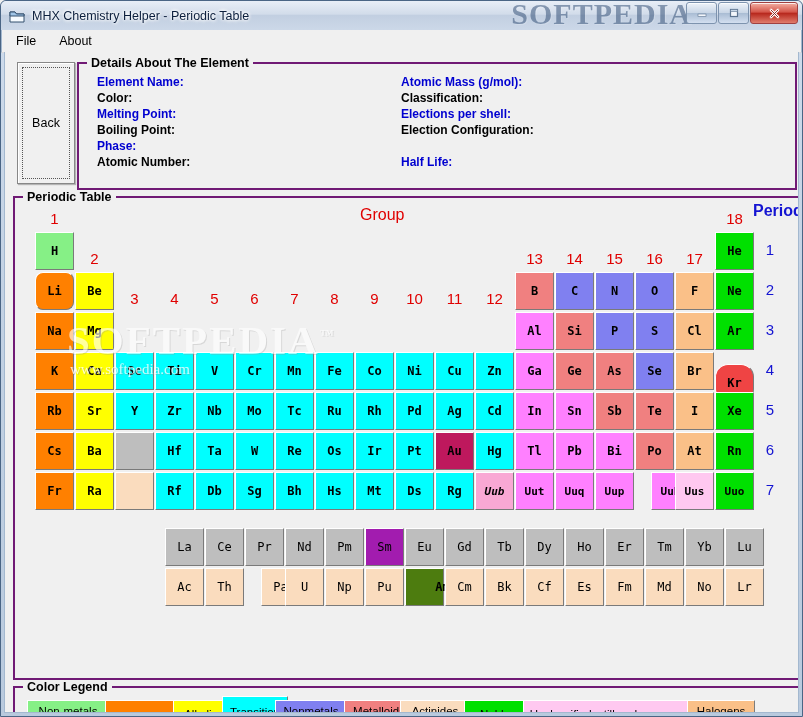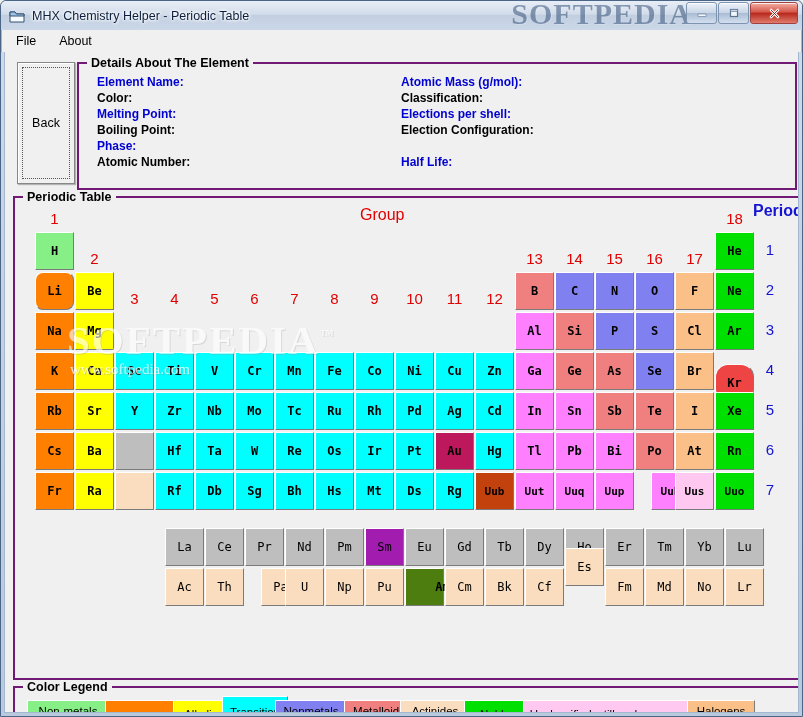--- a/index.html
+++ b/index.html
@@ -319,21 +319,21 @@
           <div class="cell" style="left: 60px; top: 274px; background: rgb(255, 255, 0);">Ra</div>
           <div class="cell" style="left: 100px; top: 274px; background: rgb(250, 220, 190);"></div>
           <div class="cell" style="left: 140px; top: 274px; background: rgb(0, 255, 255);">Rf</div>
           <div class="cell" style="left: 180px; top: 274px; background: rgb(0, 255, 255);">Db</div>
           <div class="cell" style="left: 220px; top: 274px; background: rgb(0, 255, 255);">Sg</div>
           <div class="cell" style="left: 260px; top: 274px; background: rgb(0, 255, 255);">Bh</div>
           <div class="cell" style="left: 300px; top: 274px; background: rgb(0, 255, 255);">Hs</div>
           <div class="cell" style="left: 340px; top: 274px; background: rgb(0, 255, 255);">Mt</div>
           <div class="cell" style="left: 380px; top: 274px; background: rgb(0, 255, 255);">Ds</div>
           <div class="cell" style="left: 420px; top: 274px; background: rgb(0, 255, 255);">Rg</div>
-          <div class="cell small" style="left: 460px; top: 274px; background: #c2410c;">Uub</div>
+          <div class="cell small" style="left: 460px; top: 274px; background: #f9a8d4; font-style: italic;">Uub</div>
           <div class="cell small" style="left: 500px; top: 274px; background: rgb(255, 128, 255);">Uut</div>
           <div class="cell small" style="left: 540px; top: 274px; background: rgb(255, 128, 255);">Uuq</div>
           <div class="cell small" style="left: 580px; top: 274px; background: rgb(255, 128, 255);">Uup</div>
           <div class="cell small" style="left: 636px; top: 274px; background: rgb(255, 128, 255);">Uuh</div>
           <div class="cell small" style="left: 660px; top: 274px; background: rgb(255, 200, 240);">Uus</div>
           <div class="cell small" style="left: 700px; top: 274px; background: rgb(0, 224, 0);">Uuo</div>
           <div class="cell" style="left: 150px; top: 330px; background: rgb(190, 190, 190); font-weight: normal;">La</div>
           <div class="cell" style="left: 190px; top: 330px; background: rgb(190, 190, 190); font-weight: normal;">Ce</div>
           <div class="cell" style="left: 230px; top: 330px; background: rgb(190, 190, 190); font-weight: normal;">Pr</div>
           <div class="cell" style="left: 270px; top: 330px; background: rgb(190, 190, 190); font-weight: normal;">Nd</div>
@@ -351,21 +351,21 @@
           <div class="cell" style="left: 150px; top: 370px; background: rgb(250, 220, 190); font-weight: normal;">Ac</div>
           <div class="cell" style="left: 190px; top: 370px; background: rgb(250, 220, 190); font-weight: normal;">Th</div>
           <div class="cell" style="left: 230px; top: 370px; background: rgb(250, 220, 190); font-weight: normal; margin-left: 16px;">Pa</div>
           <div class="cell" style="left: 270px; top: 370px; background: rgb(250, 220, 190); font-weight: normal;">U</div>
           <div class="cell" style="left: 310px; top: 370px; background: rgb(250, 220, 190); font-weight: normal;">Np</div>
           <div class="cell" style="left: 350px; top: 370px; background: rgb(250, 220, 190); font-weight: normal;">Pu</div>
           <div class="cell" style="left: 390px; top: 370px; background: #4d7c0f; font-weight: bold; padding-left: 36px;">Am</div>
           <div class="cell" style="left: 430px; top: 370px; background: rgb(250, 220, 190); font-weight: normal;">Cm</div>
           <div class="cell" style="left: 470px; top: 370px; background: rgb(250, 220, 190); font-weight: normal;">Bk</div>
           <div class="cell" style="left: 510px; top: 370px; background: rgb(250, 220, 190); font-weight: normal;">Cf</div>
-          <div class="cell" style="left: 550px; top: 350px; background: rgb(250, 220, 190); font-weight: normal;">Es</div>
+          <div class="cell" style="left: 550px; top: 370px; background: rgb(250, 220, 190); font-weight: normal;">Es</div>
           <div class="cell" style="left: 590px; top: 370px; background: rgb(250, 220, 190); font-weight: normal;">Fm</div>
           <div class="cell" style="left: 630px; top: 370px; background: rgb(250, 220, 190); font-weight: normal;">Md</div>
           <div class="cell" style="left: 670px; top: 370px; background: rgb(250, 220, 190); font-weight: normal;">No</div>
           <div class="cell" style="left: 710px; top: 370px; background: rgb(250, 220, 190); font-weight: normal;">Lr</div>
         </div>
     </div>
 
     <div class="groupbox" id="legend-box">
       <div class="gb-title">Color Legend</div>
       <div class="pt" id="legend-root">

